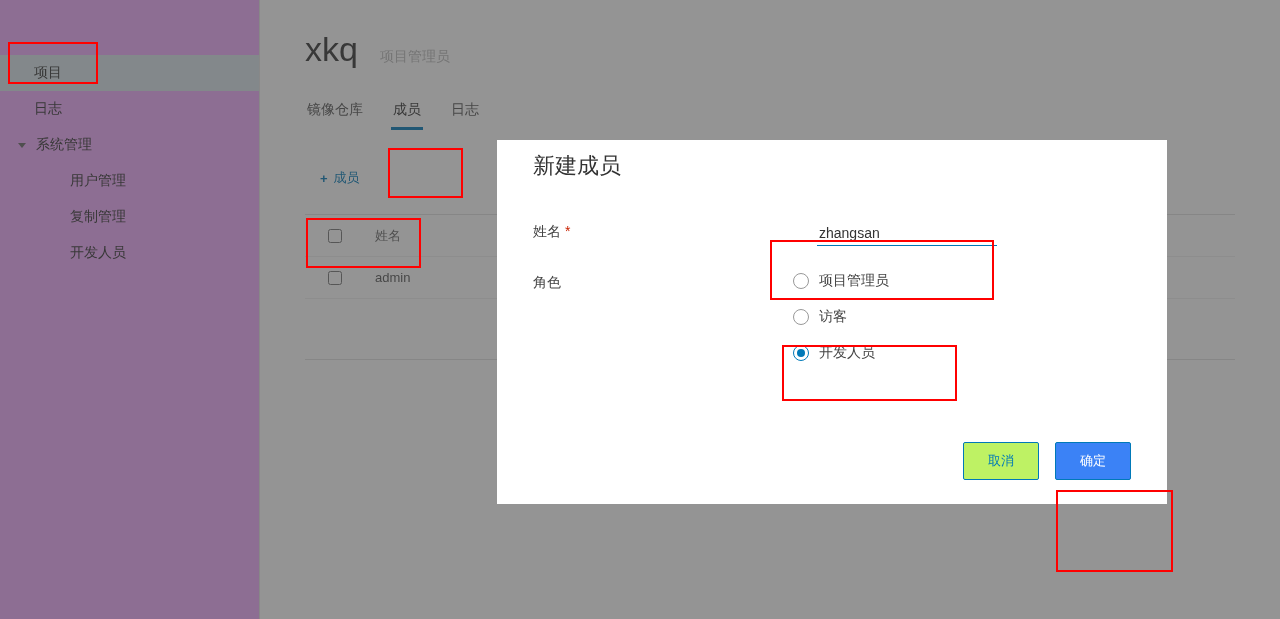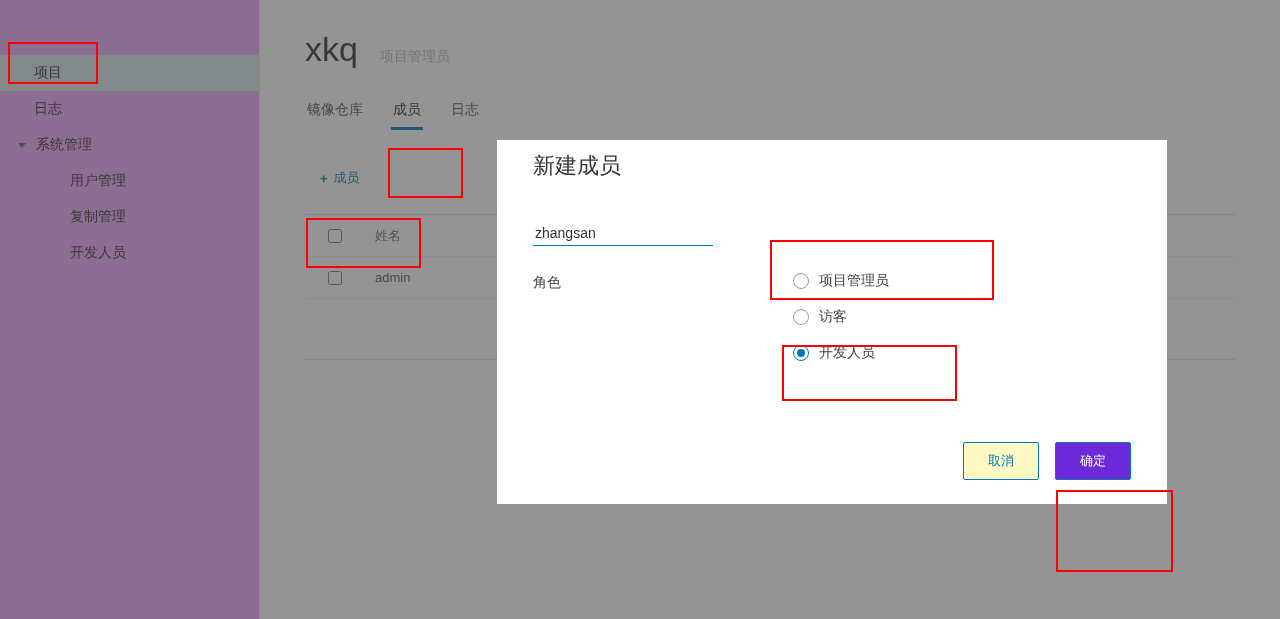--- a/index.html
+++ b/index.html
@@ -35,30 +35,30 @@
   .table .row.blank { height: 60px; }
 
   
   .overlay { position: absolute; inset: 0; background: rgba(60,60,60,0.55); }
   .modal { position: absolute; left: 497px; top: 140px; width: 670px; background: #fff; padding: 11px 36px 24px 36px; }
   .modal-title { font-size: 22px; font-weight: 300; color: #333; margin-bottom: 40px; }
   .form-row { display: flex; align-items: flex-start; margin-bottom: 26px; }
   .form-label { width: 260px; font-size: 14px; color: #444; padding-top: 2px; }
   .form-label .req { color: #c92100; margin-left: 4px; }
   .form-field { flex: 1; }
-  .text-input { width: 180px; border: none; border-bottom: 1px solid #0079b8; padding: 4px 2px; font-size: 14px; color: #333; outline: none; caret-color: #333; }
+  .text-input { width: 180px; border: none; border-bottom: 1px solid #0079b8; padding: 4px 2px; font-size: 14px; color: #333; outline: none; caret-color: #333; margin-left: 24px; }
   .radio-group { display: flex; flex-direction: column; gap: 18px; }
   .radio-opt { display: flex; align-items: center; gap: 10px; font-size: 14px; color: #444; cursor: pointer; }
   .radio-opt .r { width: 16px; height: 16px; border: 1px solid #999; border-radius: 50%; position: relative; }
   .radio-opt.selected .r { border-color: #0079b8; }
   .radio-opt.selected .r::after { content: ""; position: absolute; left: 3px; top: 3px; width: 8px; height: 8px; background: #0079b8; border-radius: 50%; }
   .modal-footer { display: flex; justify-content: flex-end; gap: 16px; margin-top: 80px; }
   .btn { min-width: 76px; height: 38px; display: inline-flex; align-items: center; justify-content: center; font-size: 13px; border: 1px solid #0079b8; cursor: pointer; border-radius: 2px; }
-  .btn.outline { background: #fef9c3; color: #0079b8; }
-  .btn.primary { background: #6d28d9; color: #fff; }
+  .btn.outline { background: #bef264; color: #0079b8; }
+  .btn.primary { background: #3b82f6; color: #fff; }
 
   
   .hl { position: absolute; border: 2px solid #f00; pointer-events: none; }
 </style>
 </head>
 <body>
 
 <div class="app">
 
   <nav class="sidebar">
@@ -116,20 +116,23 @@
       </div>
       <div class="row blank"></div>
     </div>
   </main>
 
   <div class="overlay"></div>
   <div class="modal">
     <div class="modal-title">新建成员</div>
 
     <div class="form-row">
+      <div class="form-label">
+        <span>姓名</span><span class="req">*</span>
+      </div>
       <div class="form-field">
         <input class="text-input" type="text" value="zhangsan" style="">
       </div>
     </div>
 
     <div class="form-row">
       <div class="form-label">角色</div>
       <div class="form-field">
         <div class="radio-group">
           <label class="radio-opt">

